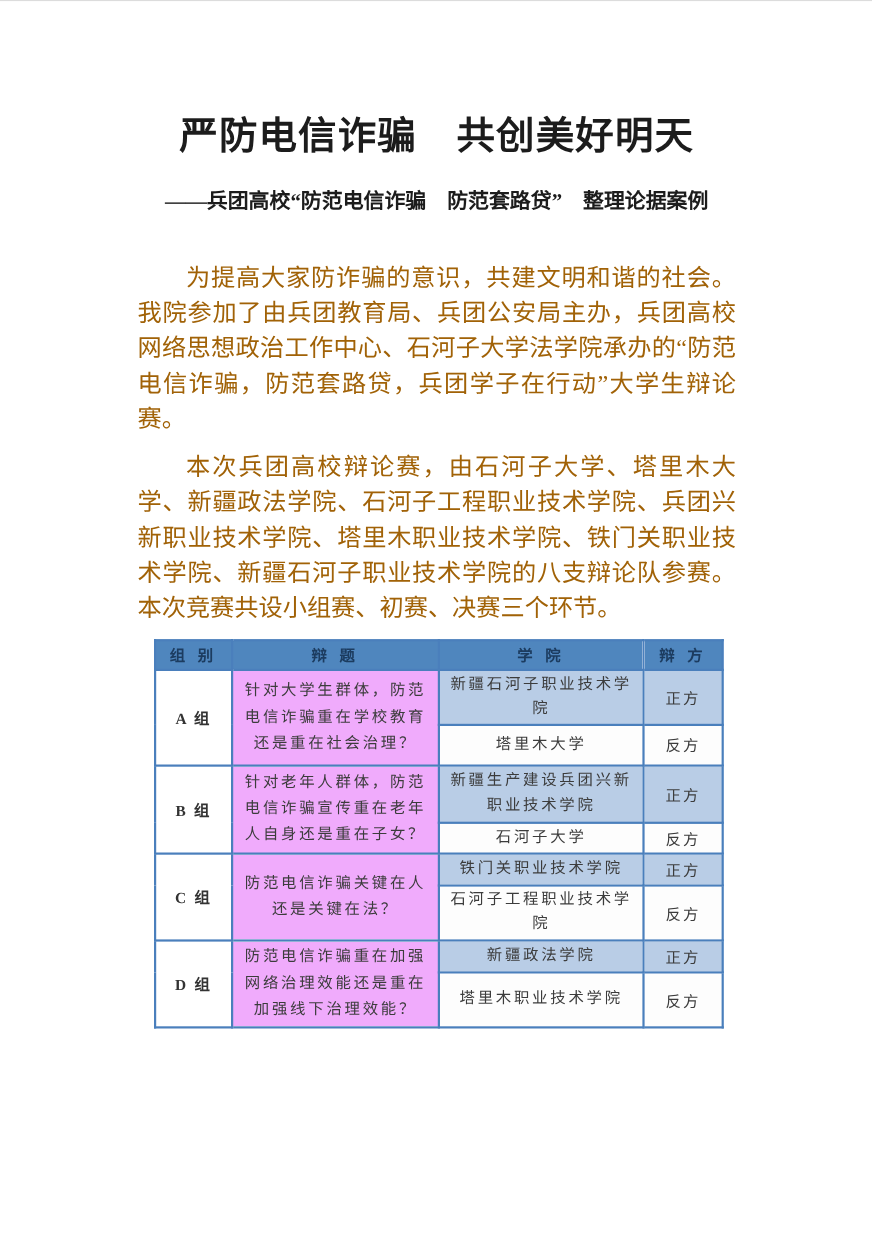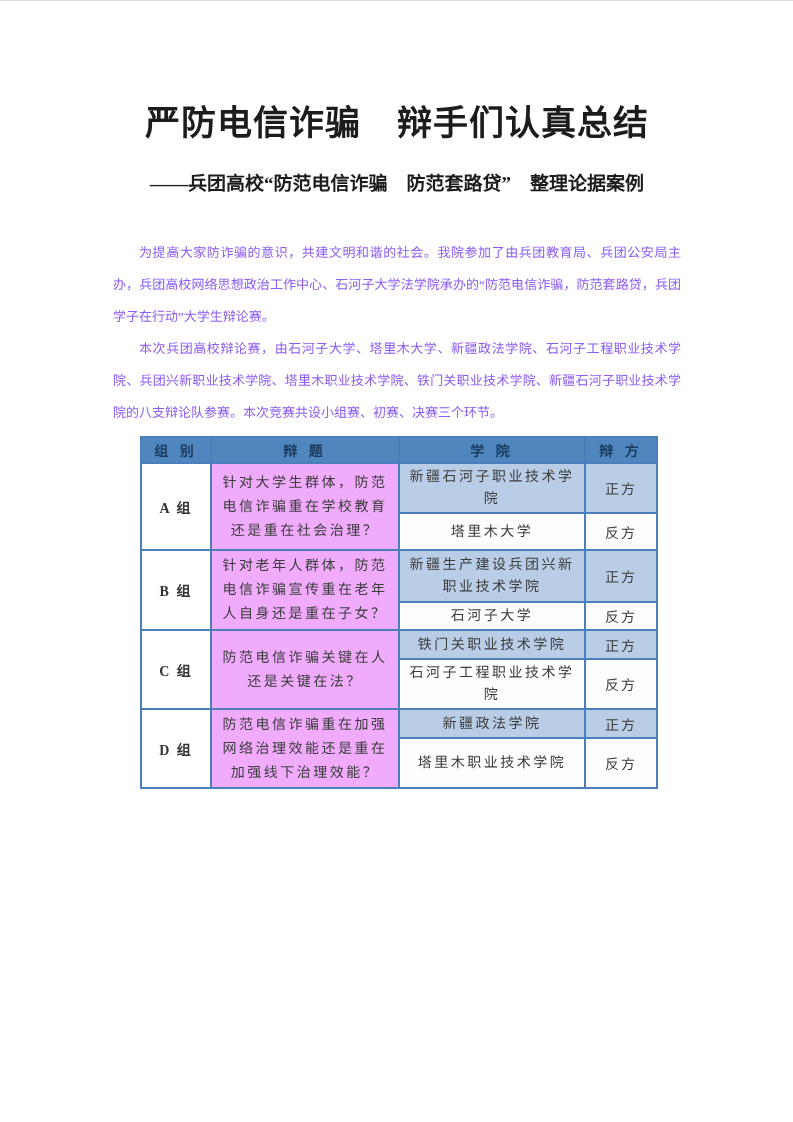--- a/index.html
+++ b/index.html
@@ -43,27 +43,27 @@
     line-height: 26px;
     font-weight: bold;
     text-align: center;
     color: #1c1c1c;
     white-space: nowrap;
   }
   .body-block {
     margin-top: 40px;
   }
   .para {
-    margin: 0;
-    font-size: 13px;
+    margin: 12px;
+    font-size: 22px;
     line-height: 32px;
     text-align: justify;
     text-justify: inter-ideograph;
     text-indent: 2em;
-    color: #8b5cf6;
+    color: #a16207;
   }
   .table-wrap {
     margin: 7px 0 0 27px;
     width: 516px;
     border-radius: 13px;
   }
   table.debate {
     width: 516px;
     border-collapse: collapse;
     table-layout: fixed;
@@ -121,21 +121,21 @@
   tr.rc2 { height: 26px; padding-left: 37px; }
   tr.rd1 { height: 29px; }
   tr.rd2 { height: 50px; }
 </style>
 </head>
 <body>
 
 <div class="page">
   <div class="top-edge"></div>
 
-  <h1 class="doc-title">严防电信诈骗　辩手们认真总结</h1>
+  <h1 class="doc-title">严防电信诈骗　共创美好明天</h1>
   <h2 class="doc-subtitle">——兵团高校“防范电信诈骗　防范套路贷”　整理论据案例</h2>
 
   <div class="body-block">
     <p class="para">为提高大家防诈骗的意识，共建文明和谐的社会。我院参加了由兵团教育局、兵团公安局主办，兵团高校网络思想政治工作中心、石河子大学法学院承办的“防范电信诈骗，防范套路贷，兵团学子在行动”大学生辩论赛。</p>
     <p class="para">本次兵团高校辩论赛，由石河子大学、塔里木大学、新疆政法学院、石河子工程职业技术学院、兵团兴新职业技术学院、塔里木职业技术学院、铁门关职业技术学院、新疆石河子职业技术学院的八支辩论队参赛。本次竞赛共设小组赛、初赛、决赛三个环节。</p>
   </div>
 
   <div class="table-wrap">
     <table class="debate">
       <colgroup>

